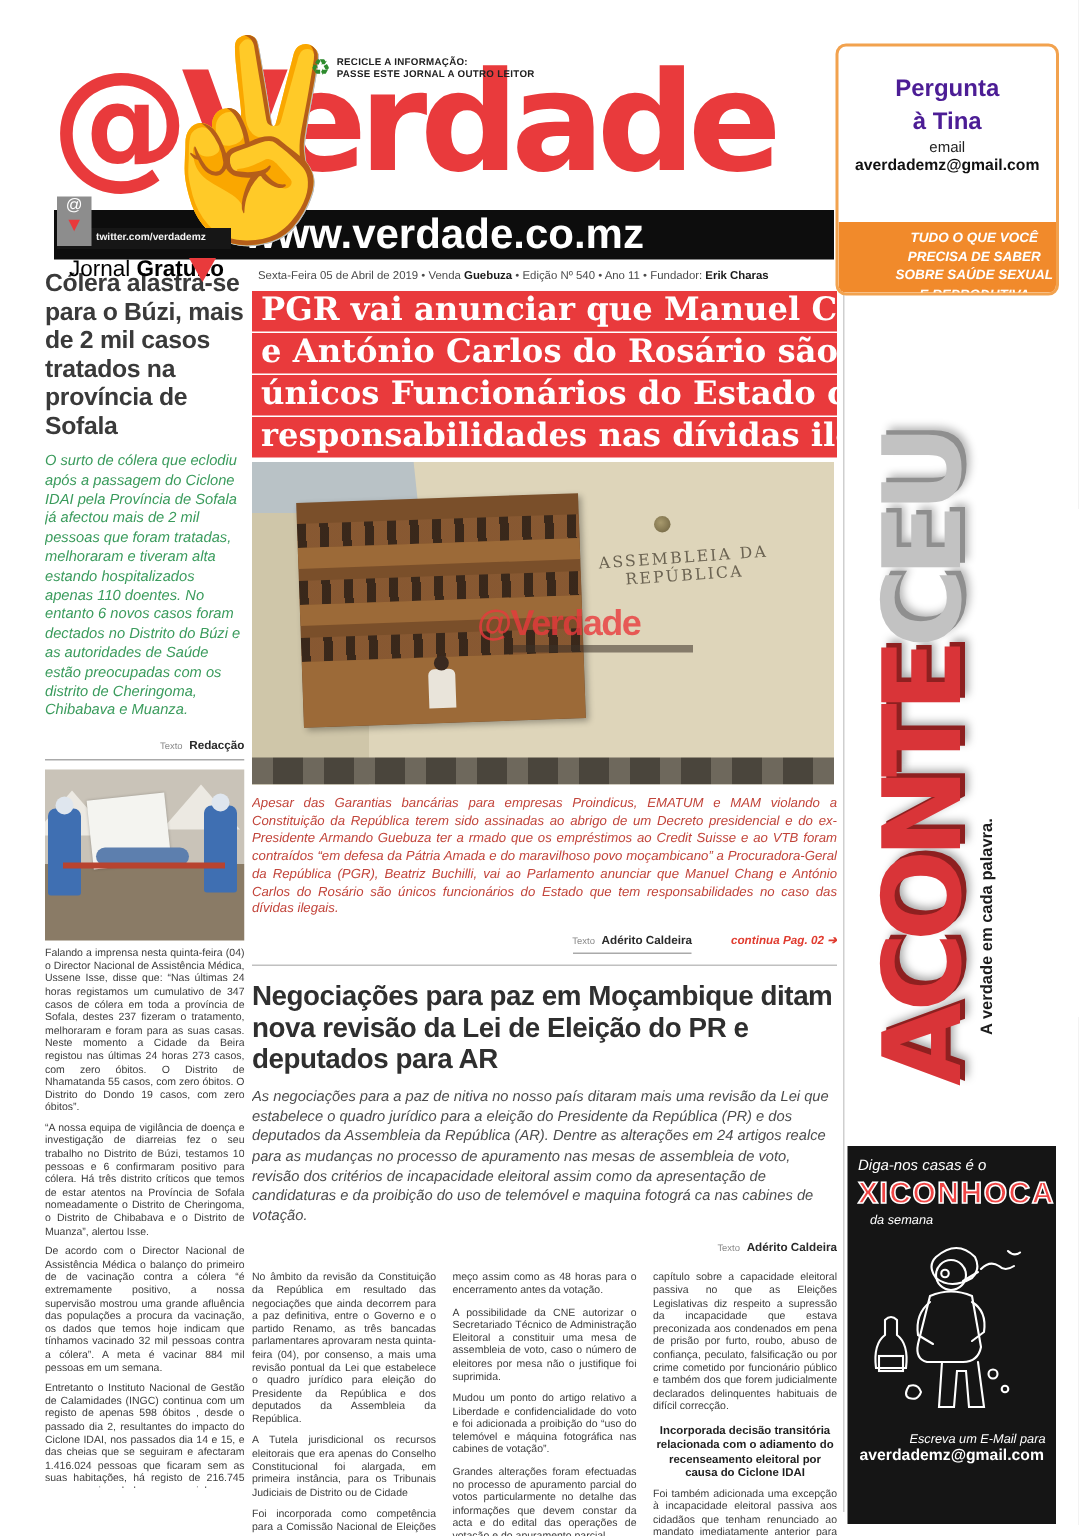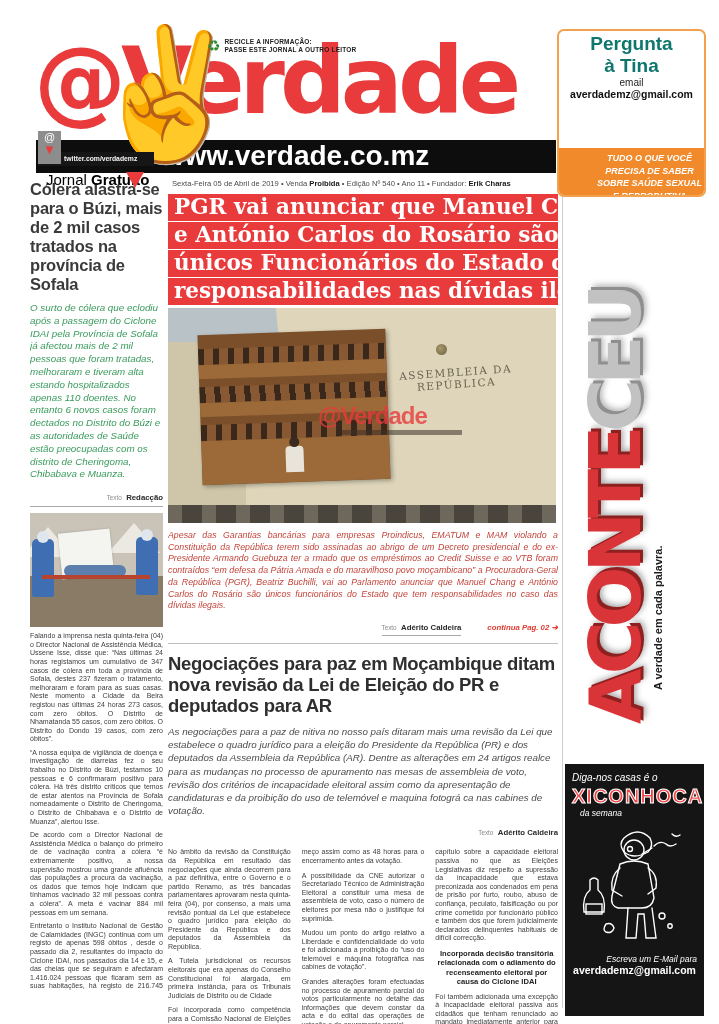--- a/index.html
+++ b/index.html
@@ -28,21 +28,21 @@
   .twstrip { position:absolute; left:38px; top:152px; width:116px; height:14px; background:#161616; z-index:4;
           color:#f5f5f5; font-size:6.8px; font-weight:bold; line-height:14px; padding-left:26px; }
   .gratuito { position:absolute; left:46px; top:171px; font-size:15px; color:#000000; z-index:2; }
   .gratuito b { font-weight:bold; }
   .dateline { position:absolute; left:172px; top:179px; width:384px; font-size:7.6px; color:#4a4a4a; z-index:2; }
   .dateline b { color:#1a1a1a; }
 
   
   .tina { position:absolute; left:557px; top:29px; width:149px; height:168px; background:#fff;
           border:2px solid #f2a24e; border-radius:7px; overflow:hidden; z-index:2; }
-  .tina .title { margin-top:2px; text-align:center; color:#0f766e; font-weight:bold; font-size:19px; line-height:22px; }
+  .tina .title { margin-top:18px; text-align:center; color:#4c1d95; font-weight:bold; font-size:16px; line-height:22px; }
   .tina .email-label { text-align:center; font-size:10px; color:#222; }
   .tina .email { text-align:center; font-weight:bold; font-size:10.5px; color:#111; }
   .tina .banner { position:absolute; left:0; right:0; bottom:0; height:47px; background:#f18a2b;
           color:#fff; font-weight:bold; font-style:italic; font-size:9px; line-height:12.5px;
           text-align:center; padding-top:4px;padding-left:36px; }
 
   
   .leftcol { position:absolute; left:30px; top:180px; width:133px; height:812px; overflow:hidden; }
   .leftcol .hl { font-size:16.5px; font-weight:bold; color:#3a3a3a; line-height:19px; letter-spacing:-.2px; }
   .leftcol .lede { margin-top:8px; font-style:italic; font-size:9.8px; line-height:12.8px; color:#3a9b5c; }
@@ -134,21 +134,21 @@
   <div class="urlbar">www.verdade.co.mz</div>
 
   <div class="twbox">
     <span class="at">@</span>
     <span class="vtri">▼</span>
   </div>
   <div class="twstrip">twitter.com/verdademz</div>
 
   <div class="gratuito"><span>Jornal </span><b>Gratuito</b></div>
 
-  <div class="dateline"><span>Sexta-Feira 05 de Abril de 2019 • Venda </span><b>Proibida</b><span> • Edição Nº 540 • Ano 11 • Fundador: </span><b>Erik Charas</b></div>
+  <div class="dateline"><span>Sexta-Feira 05 de Abril de 2019 • Venda </span><b>Guebuza</b><span> • Edição Nº 540 • Ano 11 • Fundador: </span><b>Erik Charas</b></div>
 
   <div class="tina">
     <div class="title">
       <span>Pergunta</span><br>
       <span>à Tina</span>
     </div>
     <div class="email-label">email</div>
     <div class="email">averdademz@gmail.com</div>
     <div class="banner">TUDO O QUE VOCÊ PRECISA DE SABER SOBRE SAÚDE SEXUAL E REPRODUTIVA</div>
   </div>

